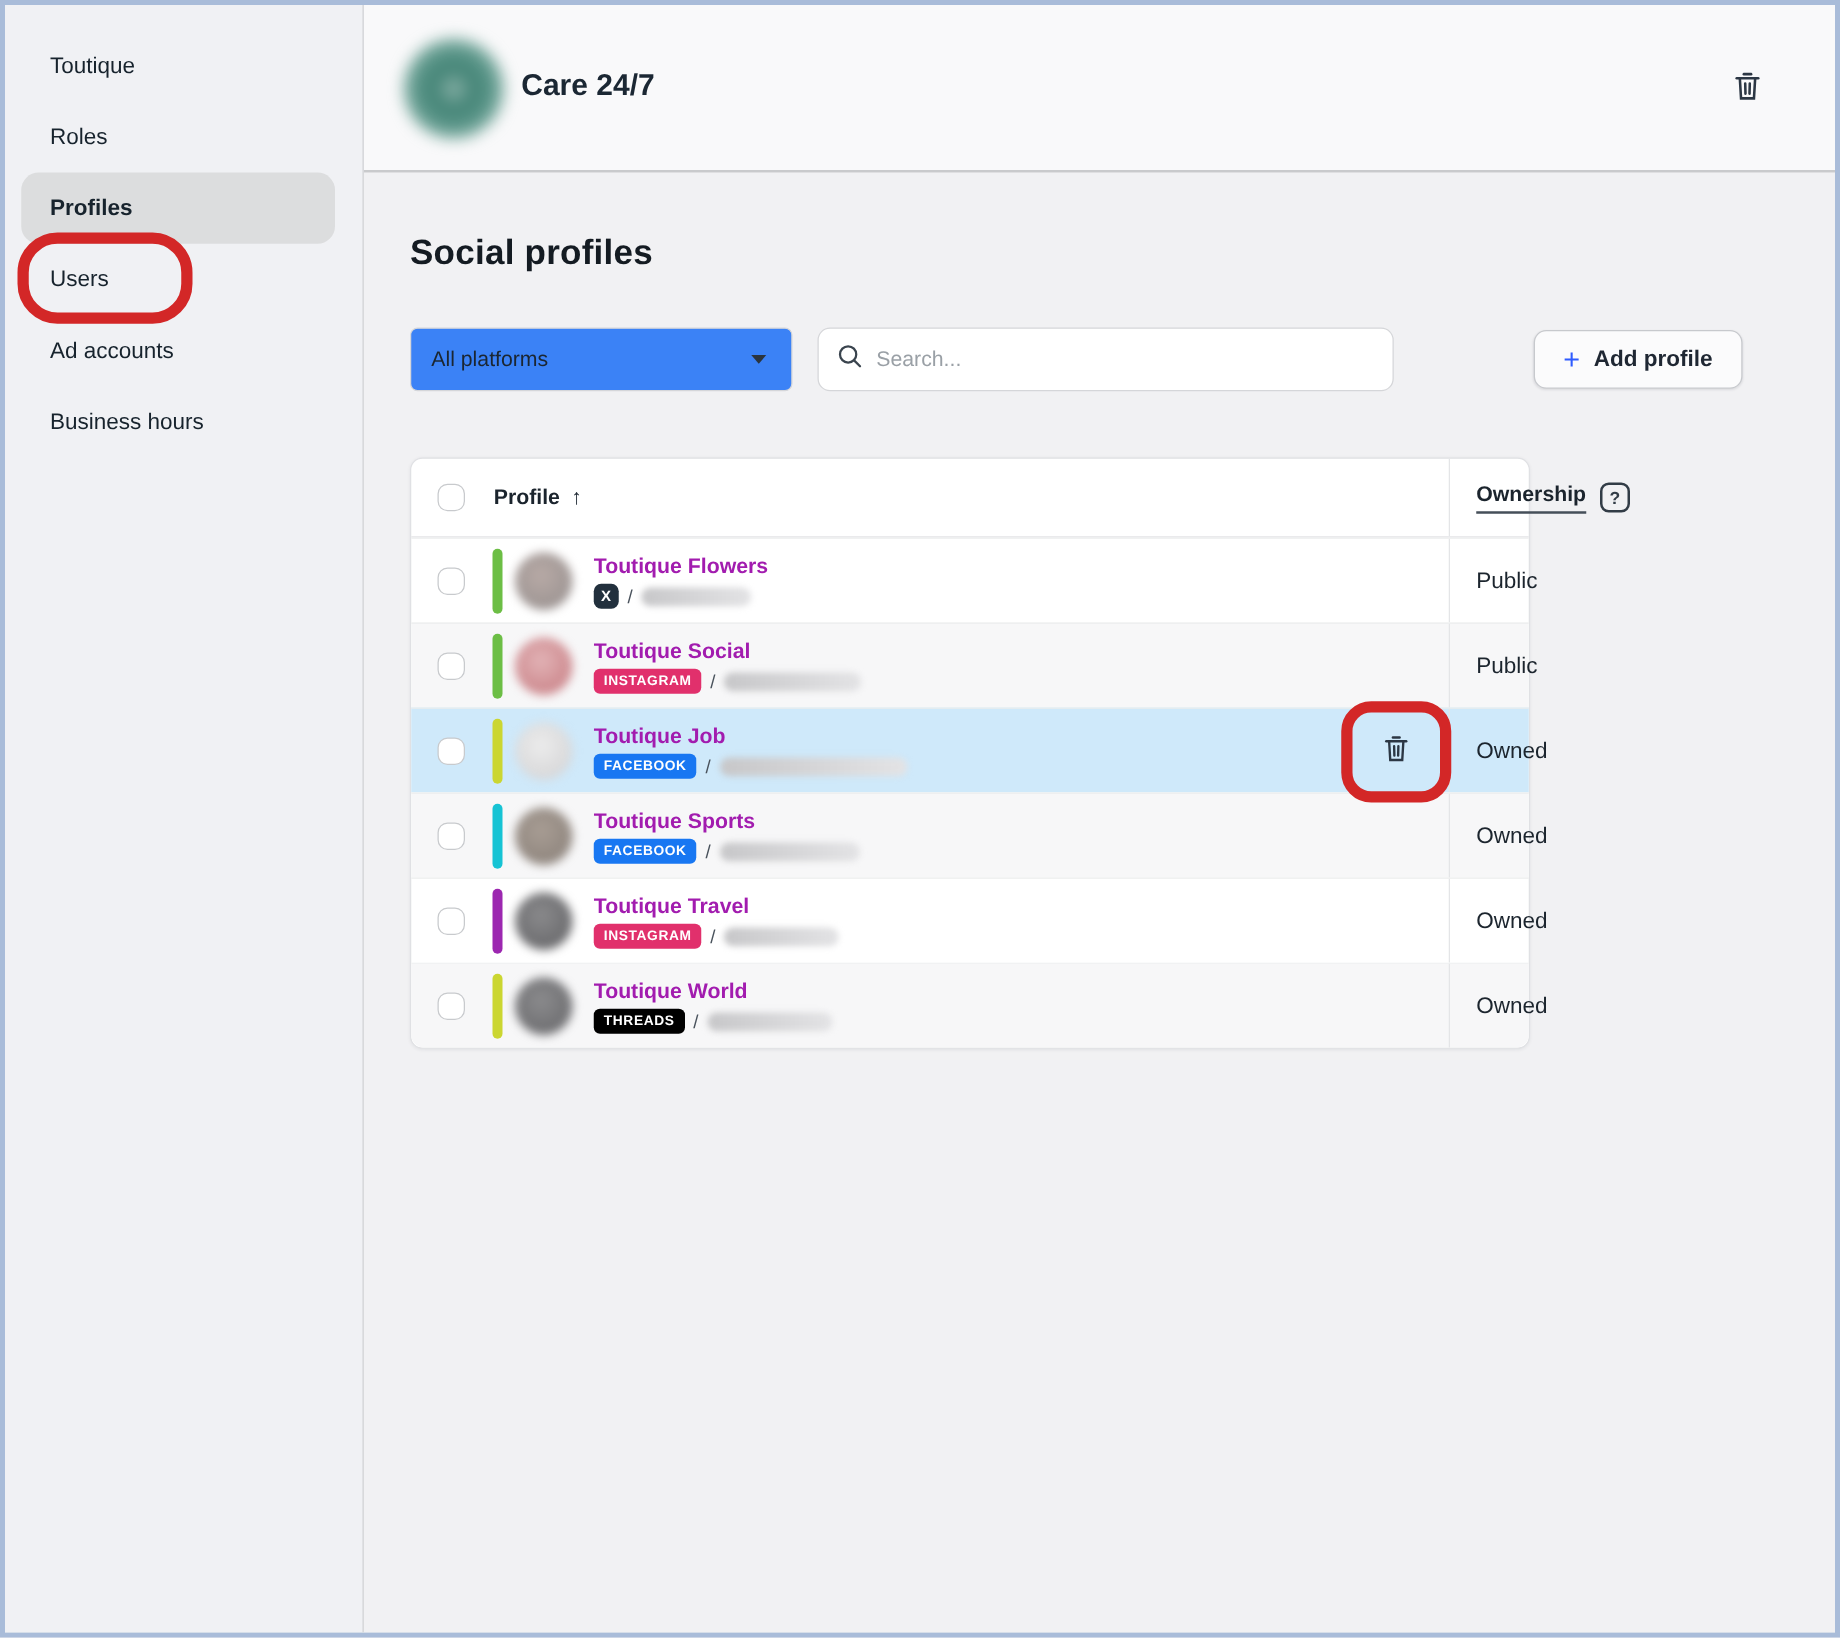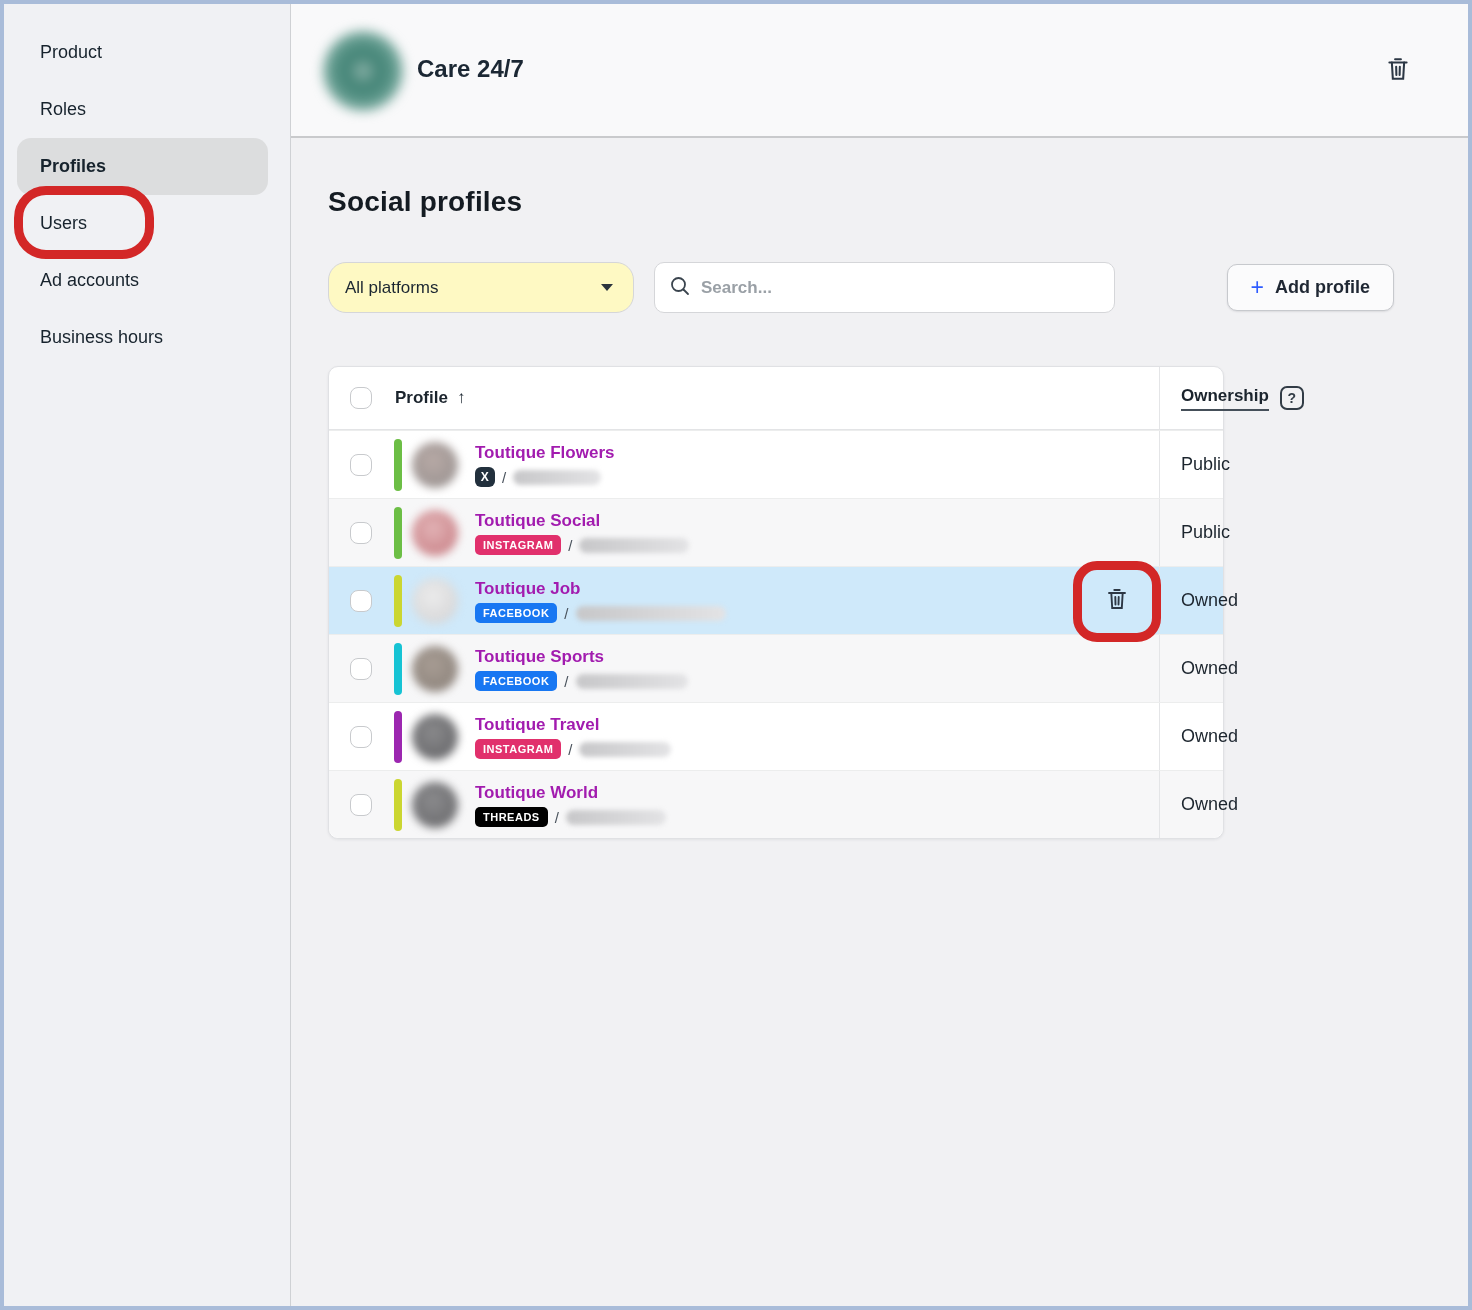--- a/index.html
+++ b/index.html
@@ -43,31 +43,31 @@
   .icon-btn {
     background:none; border:none; cursor:pointer; display:flex;
     align-items:center; justify-content:center;
   }
   .header-trash { position:absolute; right:48px; top:44px; width:44px; height:44px; }
   
   .content { padding:48px 0 0 37px; position:relative; }
   .page-title { font-size:28px; font-weight:700; color:#141b22; letter-spacing:.2px; }
   .filters { margin-top:44px; width:1066px; display:flex; position:relative; }
   .dropdown {
-    width:306px; height:51px; background:#fef9c3; border:1px solid #d5d6d9; border-radius:18px;
+    width:306px; height:51px; background:#3b82f6; border:1px solid #d5d6d9; border-radius:6px;
     display:flex; align-items:center; justify-content:space-between; padding:0 20px 0 16px;
     font-size:17px; color:#1b2631; cursor:pointer;
   }
   .caret { width:0; height:0; border-left:6px solid transparent; border-right:6px solid transparent; border-top:7px solid #2b343d; }
   .searchbox {
     width:461px; height:51px; margin-left:20px; background:#fff;
     border:1px solid #d5d6d9; border-radius:10px;
     display:flex; align-items:center; padding:0 14px; gap:10px;
   }
-  .searchbox input { border:none; outline:none; background:transparent; font-size:17px; width:100%; color:#28323c;font-weight:bold; }
+  .searchbox input { border:none; outline:none; background:transparent; font-size:17px; width:100%; color:#28323c; }
   .searchbox input::placeholder { color:#9aa0a6; }
   .add-btn {
     position:absolute; right:0; top:2px; height:47px; padding:0 23px;
     background:#fbfbfc; border:1px solid #c7c9cd; border-radius:10px;
     box-shadow:0 1px 2px rgba(16,24,40,.10);
     font-family:inherit; font-size:18px; font-weight:700; color:#1f2733;
     display:flex; align-items:center; gap:11px; cursor:pointer;
   }
   .add-btn .plus { color:#2f5cff; font-size:23px; font-weight:400; line-height:1; }
   
@@ -118,21 +118,21 @@
   .row[data-row-index="5"] .handle-blob { width:100px; }
   .own-value { font-size:18px; color:#1c252e; }
   .row-trash { position:absolute; left:770px; top:50%; transform:translateY(-50%); width:36px; height:36px; z-index:6; }
   .row .red-ring { left:744px; top:-6px; width:88px; height:81px; border-radius:24px; }
 </style>
 </head>
 <body>
 
 <nav class="sidebar">
   <div class="side-item">
-      <span>Product</span>
+      <span>Toutique</span>
     </div>
   <div class="side-item">
       <span>Roles</span>
     </div>
   <div class="side-item active">
       <span>Profiles</span>
     </div>
   <div class="side-item">
       <span>Users</span>
     </div>

